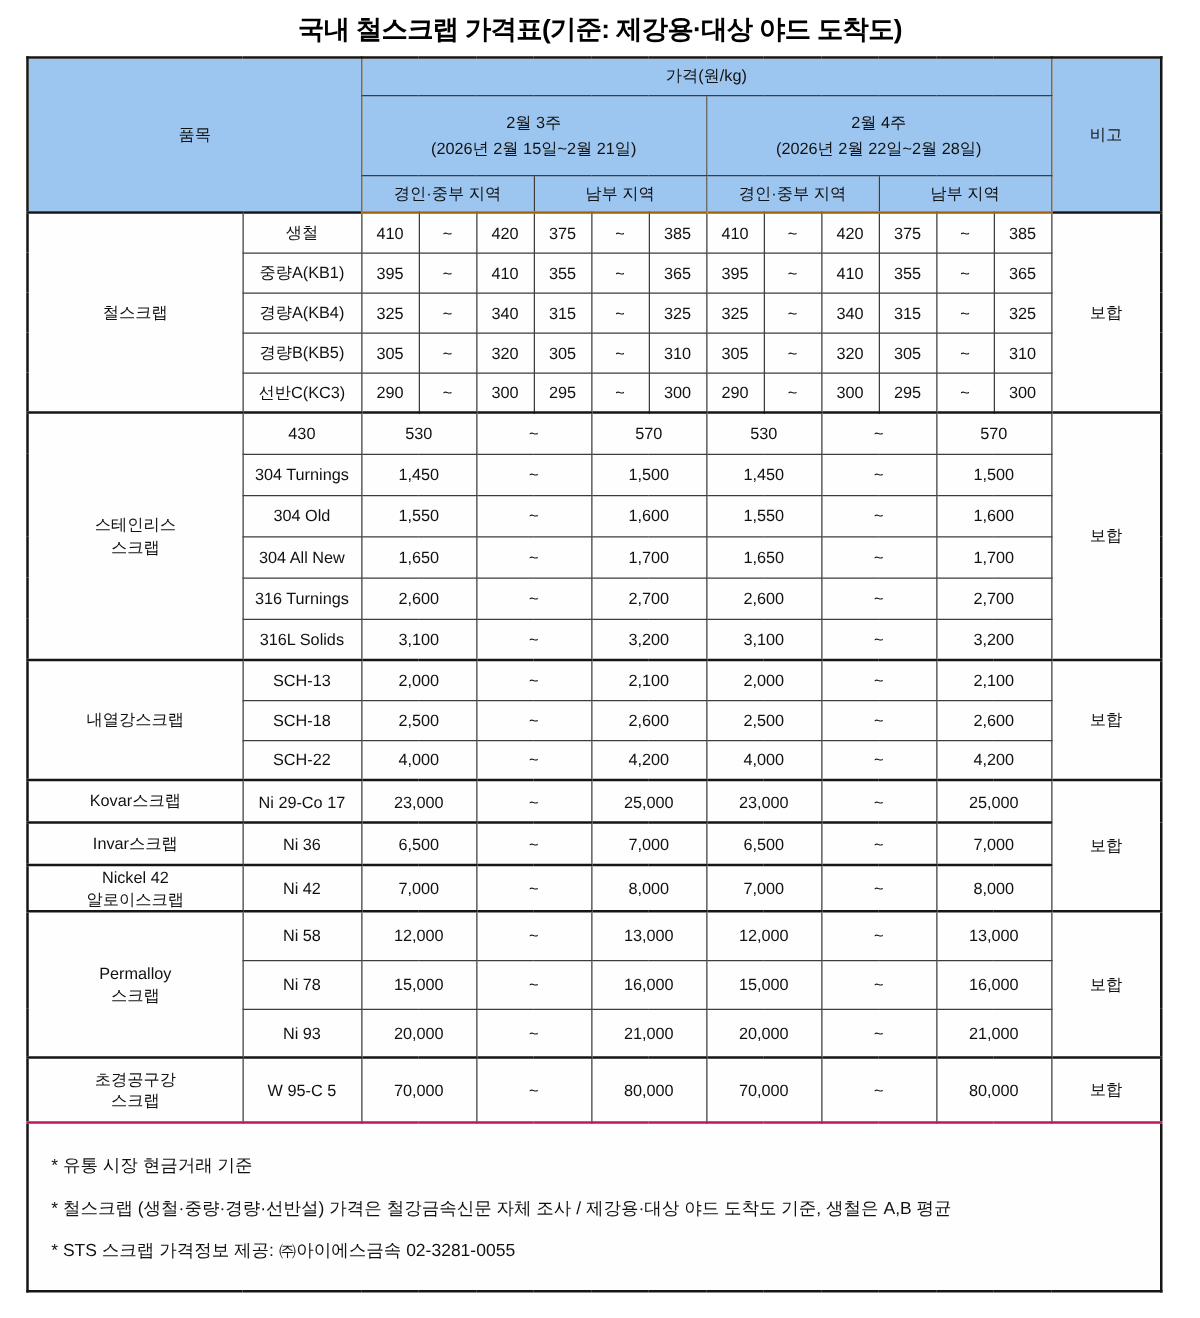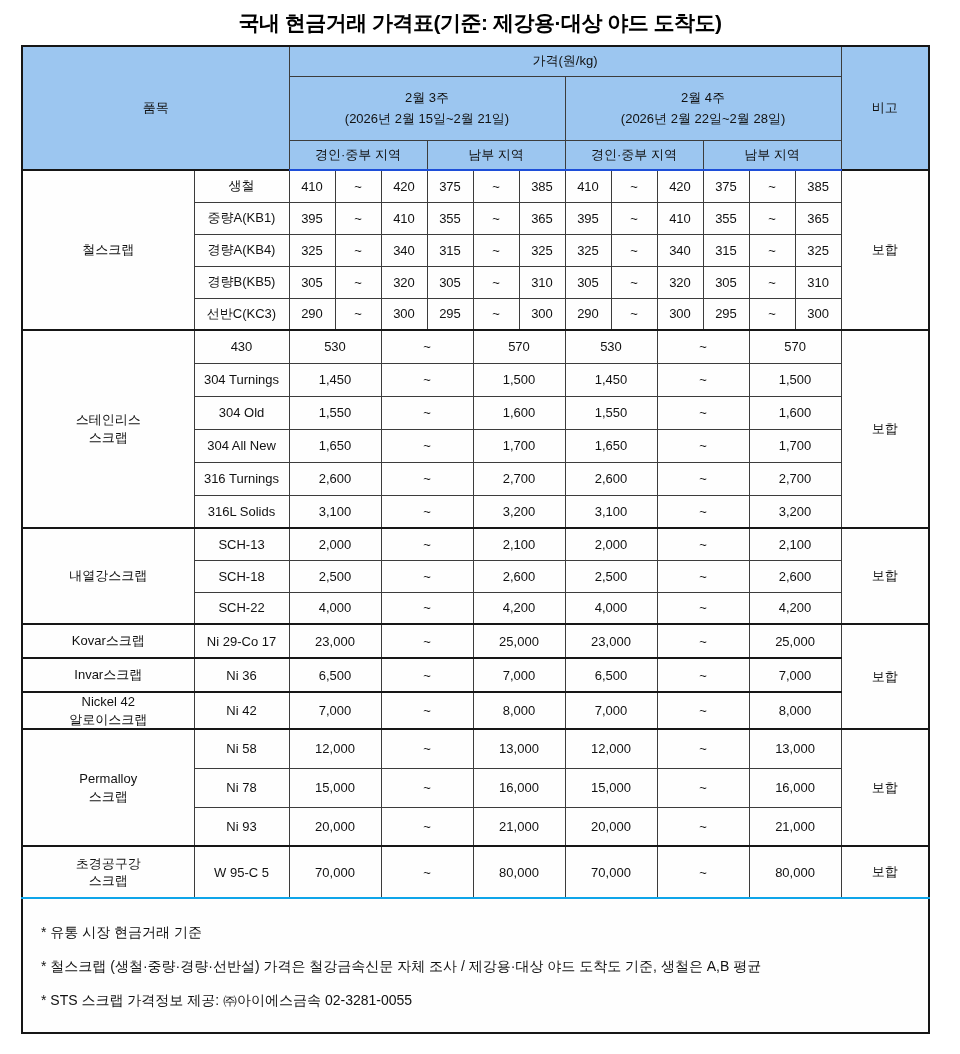--- a/index.html
+++ b/index.html
@@ -16,36 +16,36 @@
     border-collapse: collapse; table-layout: fixed;
     width: 907px; margin-left: 21px;
     border: 2px solid #161616;
   }
   th, td {
     border: 1px solid #3c3c3c; text-align: center; vertical-align: middle;
     font-size: 13px; font-weight: normal; padding: 0 2px; overflow: hidden;
     color: #111; background: #fefefe;
   }
   thead th { background: var(--header-bg, #9CC6F0); }
-  thead tr:last-child th { border-bottom: 2px solid #1d4ed8; }
+  thead tr:last-child th { border-bottom: 2px solid #a16207; }
   .wklabel { line-height: 1.65; }
   tr.sec > td { border-top: 2px solid #161616; }
   td.cat { line-height: 1.35; }
   td.remark { }
   tfoot td.notes {
-    border-top: 2px solid #0ea5e9; text-align: left; vertical-align: middle;
+    border-top: 2px solid #be185d; text-align: left; vertical-align: middle;
     padding: 10px 18px; font-size: 14px; background: #fefefe;
   }
   tfoot td.notes div { line-height: 34px; white-space: nowrap; }
 </style>
 </head>
 <body>
 
 <div class="page">
-  <div class="title">국내 현금거래 가격표(기준: 제강용·대상 야드 도착도)</div>
+  <div class="title">국내 철스크랩 가격표(기준: 제강용·대상 야드 도착도)</div>
 
   <table class="price">
     <colgroup>
       <col style="width:172px">
       <col style="width:95px">
       <col style="width:46px">
         <col style="width:46px">
         <col style="width:46px">
       <col style="width:46px">
         <col style="width:46px">

